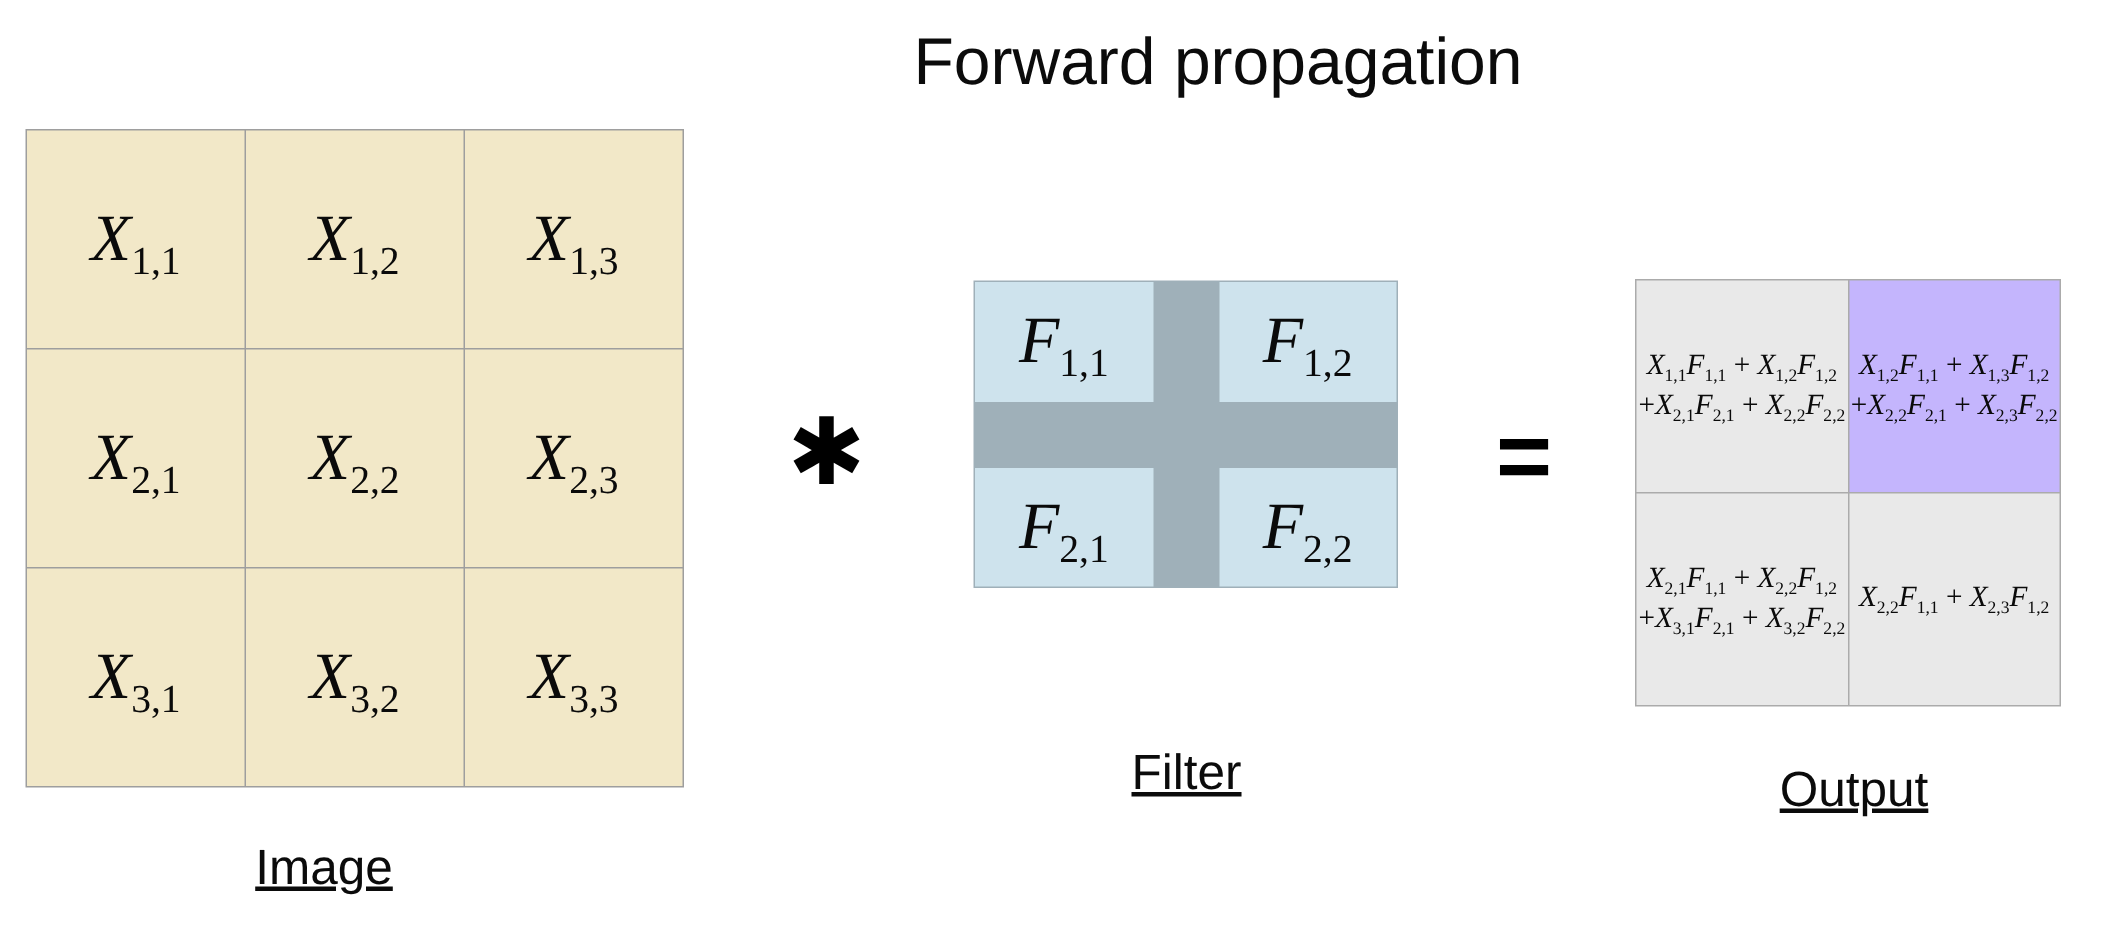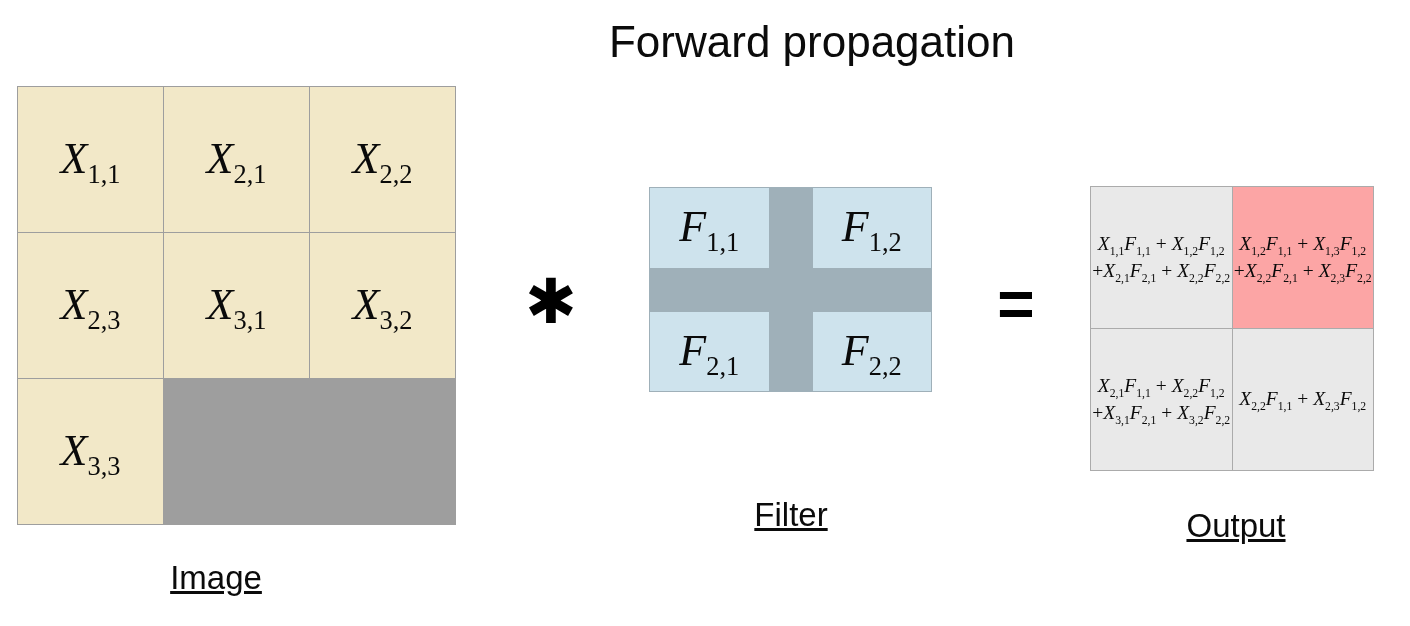--- a/index.html
+++ b/index.html
@@ -91,20 +91,26 @@
 
 <div class="stage">
 
   <div class="title">Forward propagation</div>
 
   <div class="grid image-grid" style="grid-template-columns: repeat(3, 1fr); background-color: rgb(158, 158, 158);">
       <div class="cell" style="background-color: rgb(242, 232, 200);">
         <div class="line"><i>X</i><sub>1,1</sub></div>
       </div>
       <div class="cell" style="background-color: rgb(242, 232, 200);">
+        <div class="line"><i>X</i><sub>1,2</sub></div>
+      </div>
+      <div class="cell" style="background-color: rgb(242, 232, 200);">
+        <div class="line"><i>X</i><sub>1,3</sub></div>
+      </div>
+      <div class="cell" style="background-color: rgb(242, 232, 200);">
         <div class="line"><i>X</i><sub>2,1</sub></div>
       </div>
       <div class="cell" style="background-color: rgb(242, 232, 200);">
         <div class="line"><i>X</i><sub>2,2</sub></div>
       </div>
       <div class="cell" style="background-color: rgb(242, 232, 200);">
         <div class="line"><i>X</i><sub>2,3</sub></div>
       </div>
       <div class="cell" style="background-color: rgb(242, 232, 200);">
         <div class="line"><i>X</i><sub>3,1</sub></div>
@@ -134,21 +140,21 @@
       </div>
     </div>
 
   <div class="operator op-equals">=</div>
 
   <div class="grid output-grid" style="grid-template-columns: repeat(2, 1fr); background-color: rgb(171, 171, 171);">
       <div class="cell" style="background-color: rgb(233, 233, 233);">
         <div class="line"><i>X</i><sub>1,1</sub><i>F</i><sub>1,1</sub> + <i>X</i><sub>1,2</sub><i>F</i><sub>1,2</sub></div>
         <div class="line">+<i>X</i><sub>2,1</sub><i>F</i><sub>2,1</sub> + <i>X</i><sub>2,2</sub><i>F</i><sub>2,2</sub></div>
       </div>
-      <div class="cell" style="background-color: #fca5a5;">
+      <div class="cell" style="background-color: #c4b5fd;">
         <div class="line"><i>X</i><sub>1,2</sub><i>F</i><sub>1,1</sub> + <i>X</i><sub>1,3</sub><i>F</i><sub>1,2</sub></div>
         <div class="line">+<i>X</i><sub>2,2</sub><i>F</i><sub>2,1</sub> + <i>X</i><sub>2,3</sub><i>F</i><sub>2,2</sub></div>
       </div>
       <div class="cell" style="background-color: rgb(233, 233, 233);">
         <div class="line"><i>X</i><sub>2,1</sub><i>F</i><sub>1,1</sub> + <i>X</i><sub>2,2</sub><i>F</i><sub>1,2</sub></div>
         <div class="line">+<i>X</i><sub>3,1</sub><i>F</i><sub>2,1</sub> + <i>X</i><sub>3,2</sub><i>F</i><sub>2,2</sub></div>
       </div>
       <div class="cell" style="background-color: rgb(233, 233, 233);">
         <div class="line"><i>X</i><sub>2,2</sub><i>F</i><sub>1,1</sub> + <i>X</i><sub>2,3</sub><i>F</i><sub>1,2</sub></div>
       </div>

